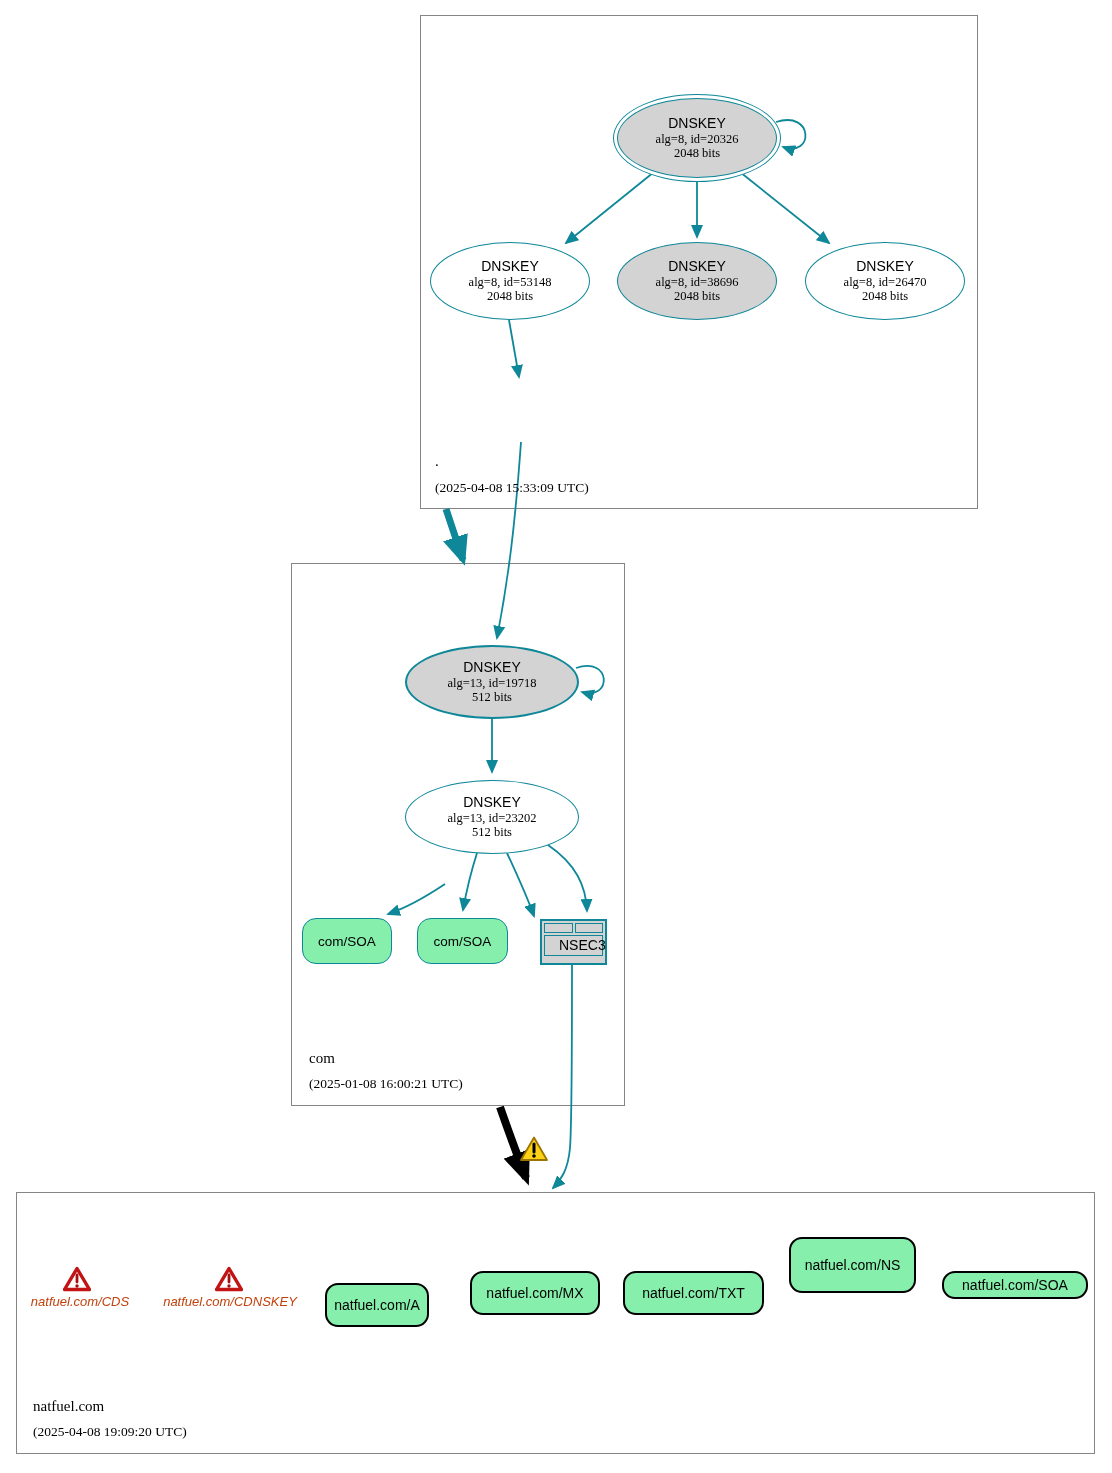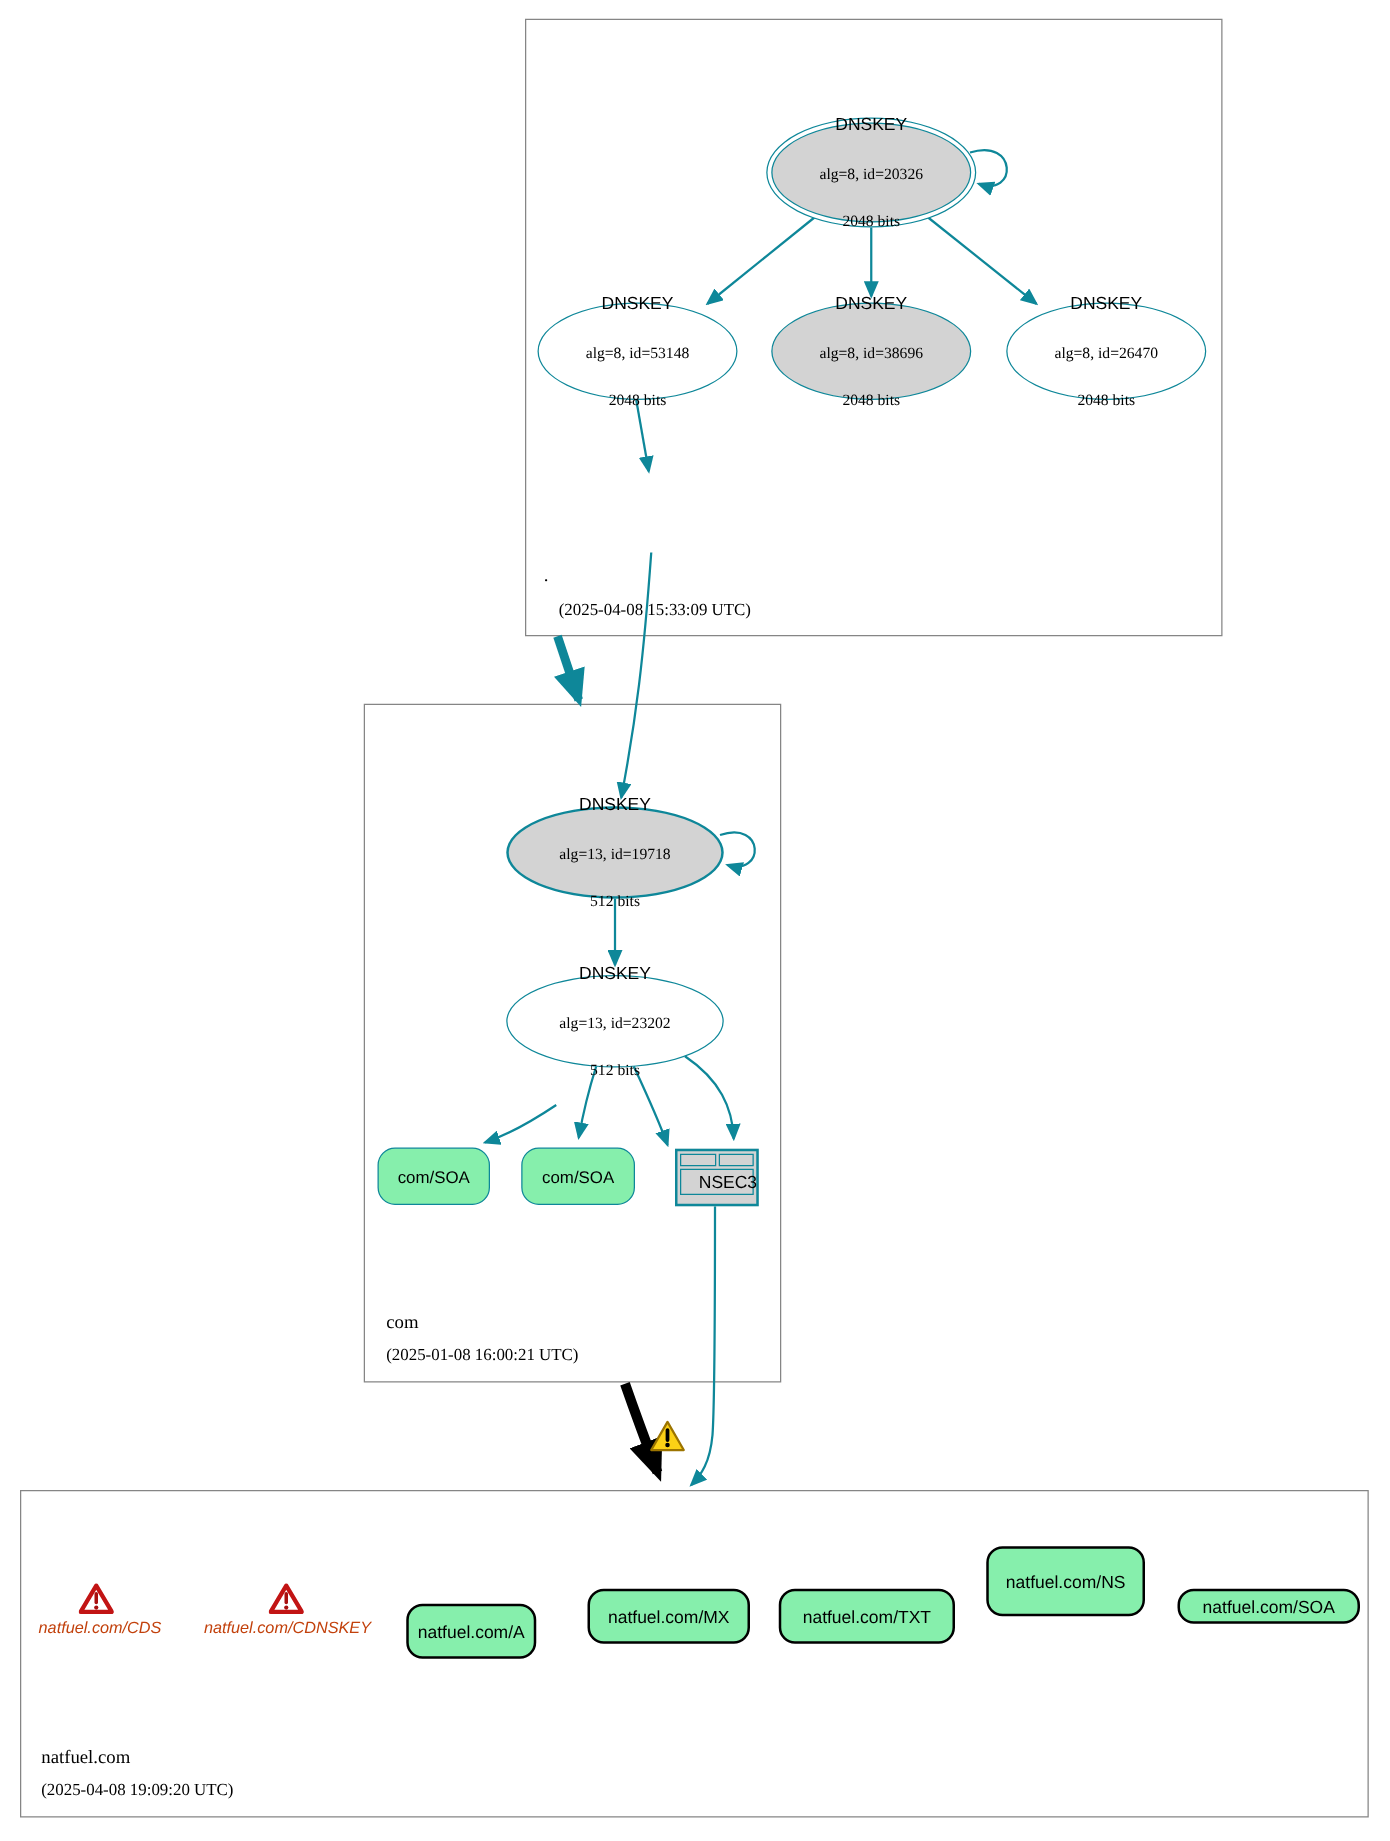--- a/index.html
+++ b/index.html
@@ -25,21 +25,21 @@
   .ellipse.thick{border-width:2.4px;}
   .ellipse-outer{
     position:absolute;border:1.8px solid var(--teal);border-radius:50%;background:#fff;box-sizing:border-box;
   }
   .ellipse-inner{
     position:absolute;left:3px;top:3px;right:3px;bottom:3px;
     border:1.8px solid var(--teal);border-radius:50%;background:var(--node-gray);box-sizing:border-box;
     display:flex;flex-direction:column;align-items:center;justify-content:center;text-align:center;
   }
   .node-title{font-family:"Liberation Sans",sans-serif;font-size:14px;line-height:1.2;color:#000;}
-  .node-detail{font-family:"Liberation Serif",serif;font-size:12.5px;line-height:1.18;color:#000;margin-top:24px;}
+  .node-detail{font-family:"Liberation Serif",serif;font-size:12.5px;line-height:1.18;color:#000;}
   .rrset{
     position:absolute;border:1.6px solid var(--teal);border-radius:14px;background:#86efac;box-sizing:border-box;
     display:flex;align-items:center;justify-content:center;
     font-family:"Liberation Sans",sans-serif;font-size:13.5px;color:#000;
   }
   .rrset.black{border:2px solid #000;border-radius:13px;font-size:14px;}
   .nsec3{
     position:absolute;border:2.6px solid var(--teal);background:var(--node-gray);
     box-sizing:border-box;padding:2px;
   }
@@ -118,21 +118,21 @@
   </div>
 
   <div class="ellipse" style="left:805px;top:242px;width:160px;height:78px;">
     <span class="node-title">DNSKEY</span>
     <span class="node-detail">alg=8, id=26470</span>
     <span class="node-detail">2048 bits</span>
   </div>
 
 
   <div class="zone-label" style="left:435px;top:453px;">.</div>
-  <div class="zone-ts" style="left:435px;top:480px;margin-left:12px;">(2025-04-08 15:33:09 UTC)</div>
+  <div class="zone-ts" style="left:435px;top:480px;">(2025-04-08 15:33:09 UTC)</div>
 
   <div class="ellipse gray thick" style="left:405px;top:645px;width:174px;height:74px;">
     <span class="node-title">DNSKEY</span>
     <span class="node-detail">alg=13, id=19718</span>
     <span class="node-detail">512 bits</span>
   </div>
 
   <div class="ellipse" style="left:405px;top:780px;width:174px;height:74px;">
     <span class="node-title">DNSKEY</span>
     <span class="node-detail">alg=13, id=23202</span>

